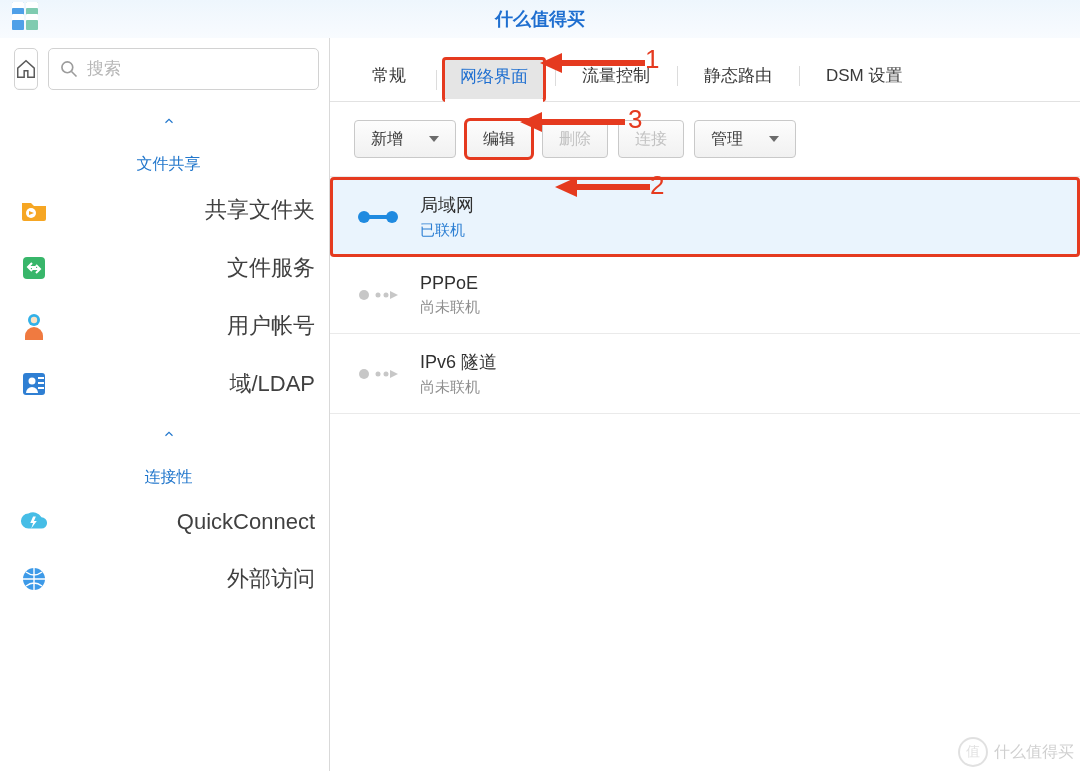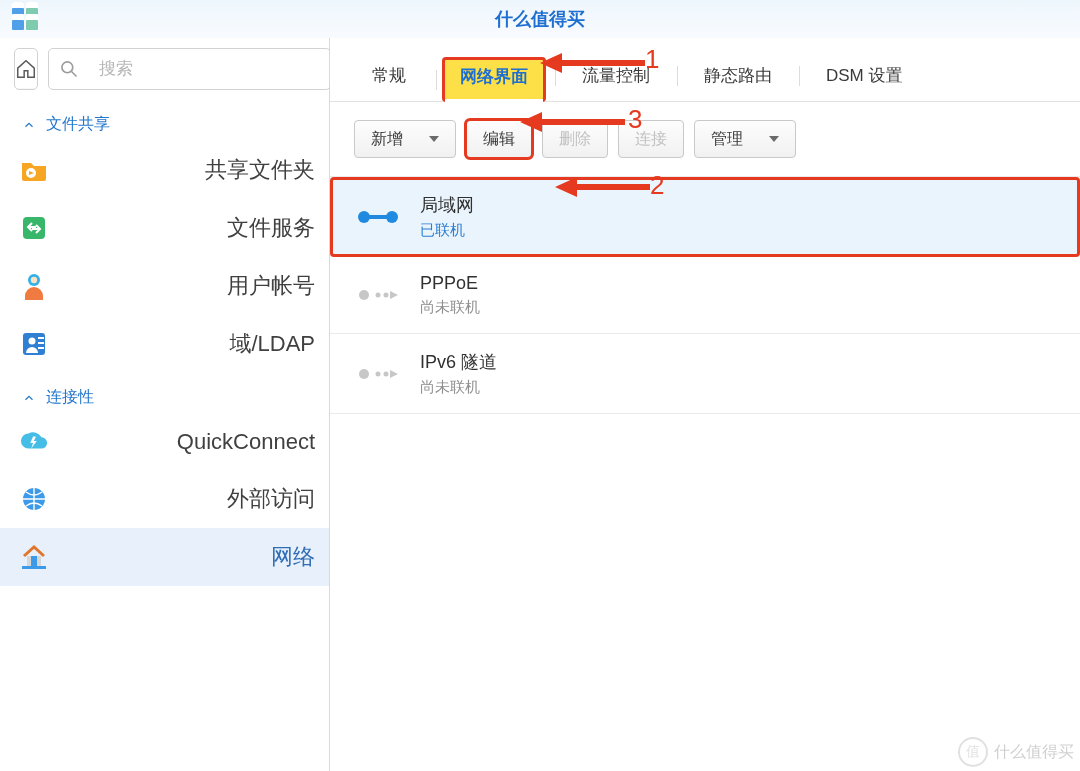--- a/index.html
+++ b/index.html
@@ -13,38 +13,38 @@
   .title { color:#1f6fd0; font-size:18px; font-weight:600; }
 
   
   .columns { display:flex; height: calc(100% - 38px); }
   .sidebar { width: 330px; border-right: 1px solid #d9d9d9; background:#fff; }
   .content { flex:1; background:#fff; padding: 4px 0 0 0; position:relative; }
 
   
   .search-row { display:flex; align-items:center; gap:10px; padding: 10px 14px 10px 14px; }
   .home-btn { width:52px; height:42px; border:1px solid #d2d2d2; border-radius:5px; background:#fff; display:flex; align-items:center; justify-content:center; box-shadow: inset 0 -1px 0 rgba(0,0,0,.03); }
-  .search-box { flex:1; height:42px; border:1px solid #d2d2d2; border-radius:5px; display:flex; align-items:center; padding:8px 10px; gap:20px; color:#888; }
+  .search-box { flex:1; height:42px; border:1px solid #d2d2d2; border-radius:5px; display:flex; align-items:center; padding:8px 10px; gap:8px; color:#888; }
   .search-input { border:none; outline:none; font-size:17px; flex:1; color:#333; background:transparent; }
   .search-input::placeholder { color:#b6b6b6; }
 
   
-  .section-header { display:flex; align-items:center; gap:10px; padding: 14px 14px 6px 22px; color:#2277cc; font-size:16px; cursor:pointer; }
+  .section-header { display:flex; align-items:center; gap:26px; padding: 14px 14px 6px 22px; color:#2277cc; font-size:16px; cursor:pointer;flex-direction:column; }
   .chev { width:14px; height:14px; }
 
   
   .sb-item { display:flex; align-items:center; gap:14px; padding: 14px 14px 14px 20px; font-size:22px; color:#404040; cursor:pointer; border-bottom:0;justify-content:space-between; }
   .sb-item .ic { width:28px; height:28px; display:flex; align-items:center; justify-content:center; }
   .sb-item.active { background:#e8f1fb; color:#2f6db5; }
 
   
   .tabs { display:flex; align-items:center; padding: 14px 24px 0 24px; gap: 18px; border-bottom: 1px solid #e2e2e2; position:relative; }
   .tab { padding: 8px 18px 14px 18px; font-size:17px; color:#3a3a3a; cursor:pointer; position:relative; }
   .tab + .tab::before { content:""; position:absolute; left:-9px; top:10px; height:20px; width:1px; background:#dcdcdc; }
-  .tab.active { color:#1f6fd0; font-weight:700; border:3px solid #e53a1f; border-radius:4px; padding:5px 15px 11px 15px; margin-bottom:-1px; background:#fde047; }
+  .tab.active { color:#1f6fd0; font-weight:400; border:3px solid #e53a1f; border-radius:4px; padding:5px 15px 11px 15px; margin-bottom:-1px; background:#e5e5e5; }
   .tab.active::after { content:""; position:absolute; left:0; right:0; bottom:-4px; height:4px; background:#fff; }
 
   
   .toolbar { display:flex; align-items:center; gap:10px; padding: 18px 24px; }
   .btn { height:38px; padding: 0 16px; border:1px solid #c9c9c9; border-radius:4px; background:linear-gradient(#fdfdfd,#f1f1f1); font-size:16px; color:#3a3a3a; display:flex; align-items:center; gap:22px; cursor:pointer; }
   .btn .caret { width:0; height:0; border-left:5px solid transparent; border-right:5px solid transparent; border-top:6px solid #6b6b6b; margin-left:4px; }
   .btn.disabled { color:#c2c2c2; cursor:default; }
   .btn.highlight { outline:3px solid #e53a1f; outline-offset:-1px; }
 
   
@@ -174,31 +174,20 @@
     <div class="sb-item">
       <span class="ic">
         <svg width="26" height="26" viewBox="0 0 26 26">
             <circle cx="13" cy="13" r="11" fill="#3d9ae8"></circle>
             <path d="M2 13 h22 M13 2 v22 M5 6 q8 6 16 0 M5 20 q8 -6 16 0" stroke="#fff" stroke-width="1.4" fill="none"></path>
           </svg>
       </span>
       <span>外部访问</span>
     </div>
 
-    <div class="sb-item active">
-      <span class="ic">
-        <svg width="28" height="26" viewBox="0 0 28 26">
-            <path d="M4 12 L14 3 L24 12" fill="none" stroke="#e0762c" stroke-width="3"></path>
-            <rect x="7" y="12" width="14" height="11" fill="#d7d7d7"></rect>
-            <rect x="11" y="12" width="6" height="11" fill="#3d9ae8"></rect>
-            <rect x="2" y="22" width="24" height="3" fill="#3d9ae8"></rect>
-          </svg>
-      </span>
-      <span>网络</span>
-    </div>
 
   </div>
 
   <div class="content">
 
     <div class="tabs">
       <div class="tab">常规</div>
       <div class="tab active">网络界面</div>
       <div class="tab">流量控制</div>
       <div class="tab">静态路由</div>

